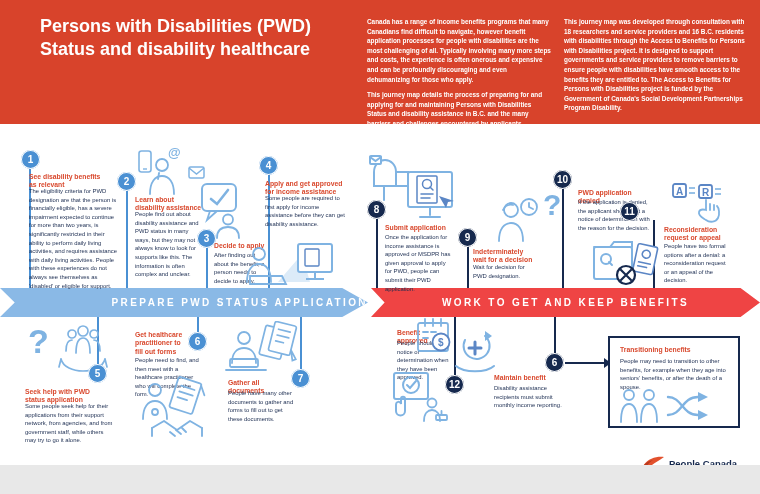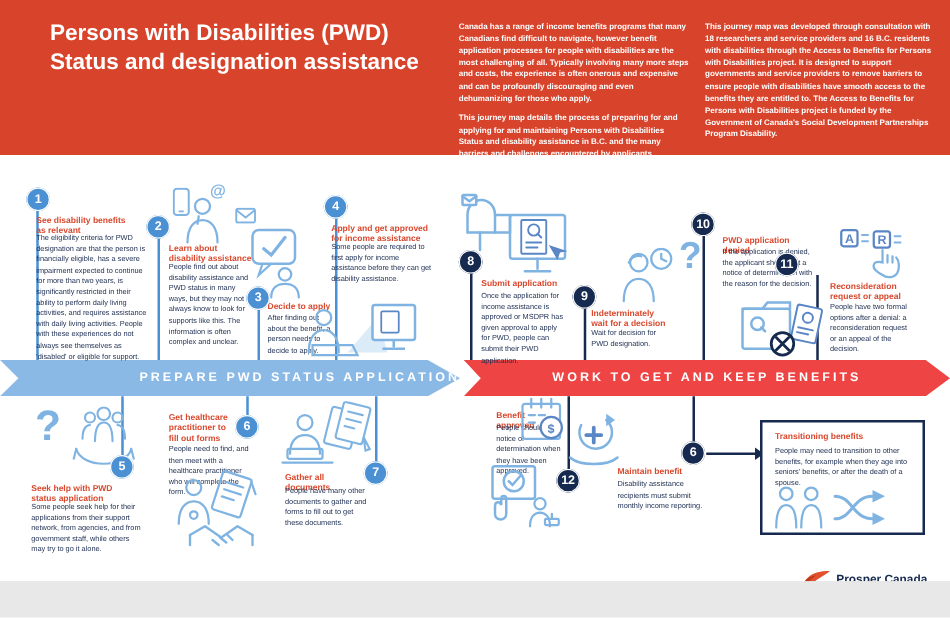--- a/index.html
+++ b/index.html
@@ -48,21 +48,21 @@
   .logo-text{color:#16294e;font-weight:bold;font-size:9.5px;margin-left:4px;}
 </style>
 </head>
 <body>
 
 <div class="canvas">
 
   <div class="hdr">
     <div class="hdr-title">
       <div>Persons with Disabilities (PWD)</div>
-      <div>Status and designation assistance</div>
+      <div>Status and disability healthcare</div>
     </div>
     <div class="hdr-col col1">
       <p>Canada has a range of income benefits programs that many Canadians find difficult to navigate, however benefit application processes for people with disabilities are the most challenging of all. Typically involving many more steps and costs, the experience is often onerous and expensive and can be profoundly discouraging and even dehumanizing for those who apply.</p>
       <p>This journey map details the process of preparing for and applying for and maintaining Persons with Disabilities Status and disability assistance in B.C. and the many barriers and challenges encountered by applicants throughout the process.</p>
     </div>
     <div class="hdr-col col2">
       <p>This journey map was developed through consultation with 18 researchers and service providers and 16 B.C. residents with disabilities through the Access to Benefits for Persons with Disabilities project. It is designed to support governments and service providers to remove barriers to ensure people with disabilities have smooth access to the benefits they are entitled to. The Access to Benefits for Persons with Disabilities project is funded by the Government of Canada's Social Development Partnerships Program Disability.</p>
     </div>
   </div>
 
@@ -369,16 +369,16 @@
     </g>
     <path d="M23,12 v12 M17,18 h12" stroke="#5b86c5" stroke-width="3" stroke-linecap="round"></path>
   </svg>
 
   <div class="src">Prosper Canada | Roadblocks and Resilience: Insights from the Access to Benefits for Persons with Disabilities project | March 2021.</div>
   <div class="logo">
     <svg width="24" height="16" viewBox="0 0 24 16">
       <path d="M1,13 C5,4 15,1 23,2 C16,7 11,9 8,13 Z" fill="#e2512d"></path>
       <path d="M1,13 C3,9 7,6 12,5 C8,8 6,10 5,13 Z" fill="#b93a1e"></path>
     </svg>
-    <span class="logo-text">Prosper Canada</span>
+    <span class="logo-text">People Canada</span>
   </div>
 
 </div>
 
 </body></html>

